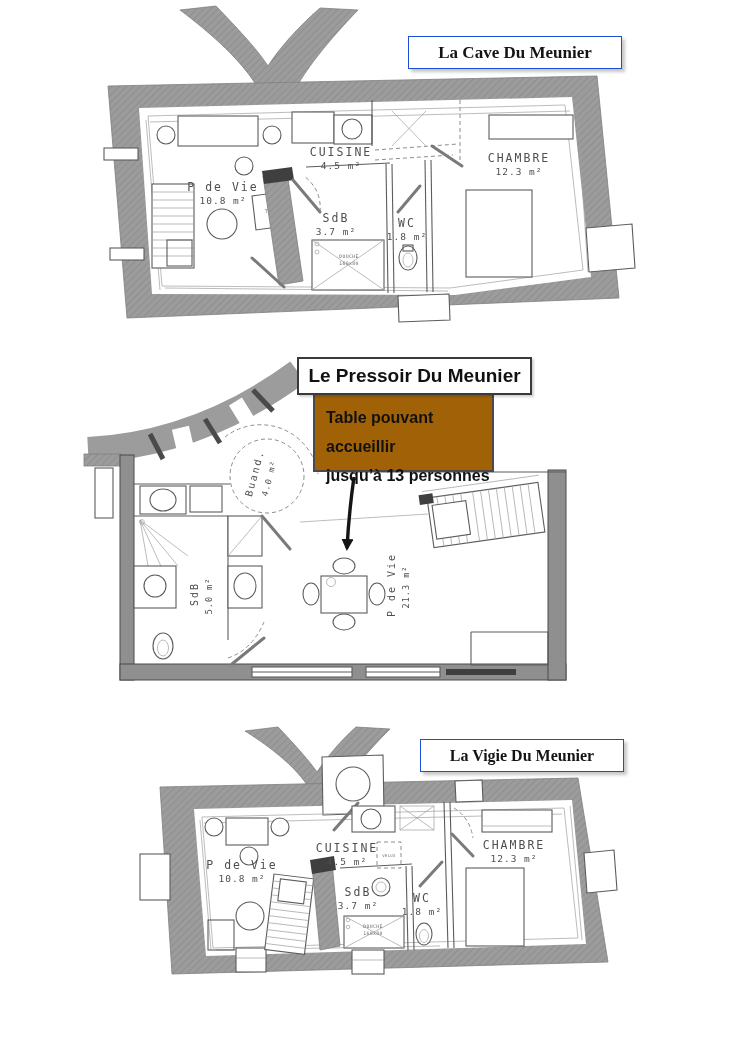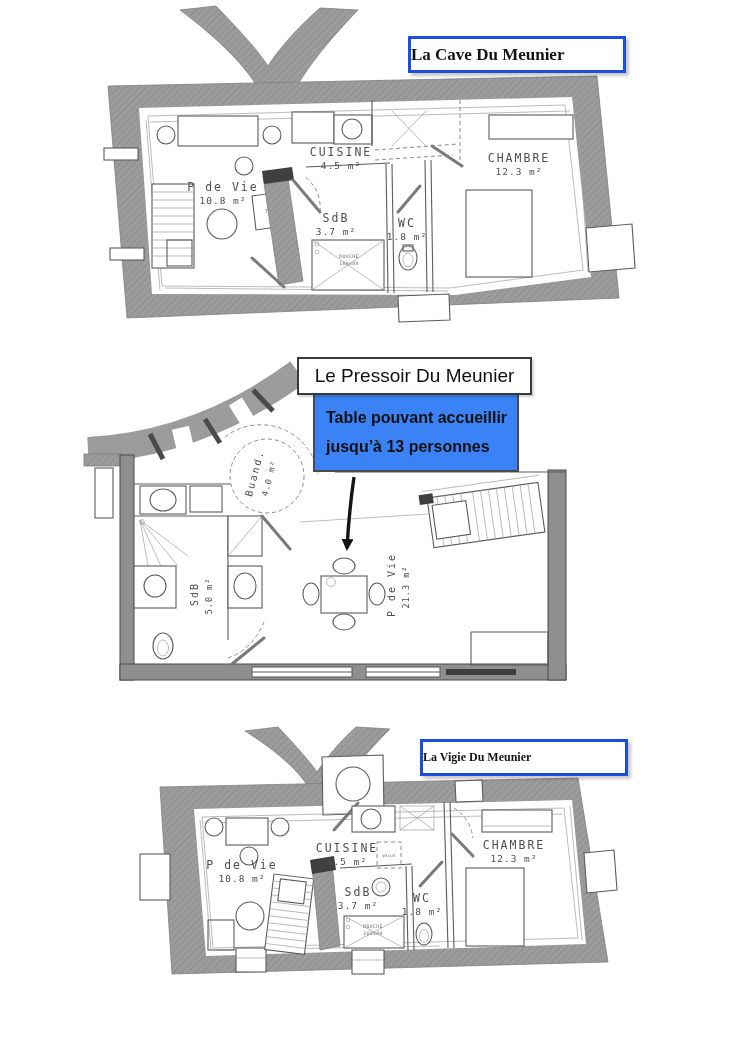--- a/index.html
+++ b/index.html
@@ -20,32 +20,32 @@
   .bandbar{stroke:#4a4a4a;stroke-width:5;fill:none;}
   .bandgap{stroke:#ffffff;stroke-width:27;fill:none;}
   .rm{font-family:"DejaVu Sans Mono",monospace;fill:#4f4f4f;letter-spacing:2px;
       font-size:11.5px;text-anchor:middle;}
   .rma{font-family:"DejaVu Sans Mono",monospace;fill:#4f4f4f;letter-spacing:1px;
       font-size:9.5px;text-anchor:middle;}
   .tny{font-family:"DejaVu Sans Mono",monospace;fill:#6a6a6a;font-size:4.8px;
       text-anchor:middle;letter-spacing:0.4px;}
 
   
-  .serif-box{position:absolute;background:#fff;border:3px solid #1d4ed8;
+  .serif-box{position:absolute;background:#fff;border:1px solid #1d4ed8;
     box-shadow:3px 3px 3px rgba(0,0,0,0.22);display:flex;align-items:center;
-    font-family:"Liberation Serif",serif;font-weight:bold;
+    justify-content:center;font-family:"Liberation Serif",serif;font-weight:bold;
     color:#141414;z-index:4;}
   #title-cave{left:408px;top:36px;width:212px;height:31px;font-size:17px;}
-  #title-vigie{left:420px;top:739px;width:202px;height:31px;font-size:12px;}
+  #title-vigie{left:420px;top:739px;width:202px;height:31px;font-size:16px;}
   #title-pressoir{position:absolute;left:297px;top:357px;width:231px;height:34px;
     background:#fff;border:2px solid #3a3a3a;display:flex;align-items:center;
-    justify-content:center;font-weight:normal;font-size:19px;color:#111;z-index:5;
+    justify-content:center;font-weight:bold;font-size:19px;color:#111;z-index:5;
     box-shadow:2px 2px 2px rgba(0,0,0,0.18);}
-  #annotation-box{position:absolute;left:313px;top:391px;width:206px;height:81px;
-    background:#3b82f6;border:2px solid #4a4a4a;z-index:4;padding:11px 0 0 11px;
+  #annotation-box{position:absolute;left:313px;top:391px;width:181px;height:81px;
+    background:#a16207;border:2px solid #4a4a4a;z-index:4;padding:11px 0 0 11px;
     box-sizing:border-box;font-weight:bold;font-size:16px;color:#111;line-height:1.8;}
 </style>
 </head>
 <body>
 
 <div id="stage">
 
 <svg width="735" height="1037" viewBox="0 0 735 1037">
 <defs>
   <pattern id="hatch" width="5" height="5" patternUnits="userSpaceOnUse" patternTransform="rotate(45)">

